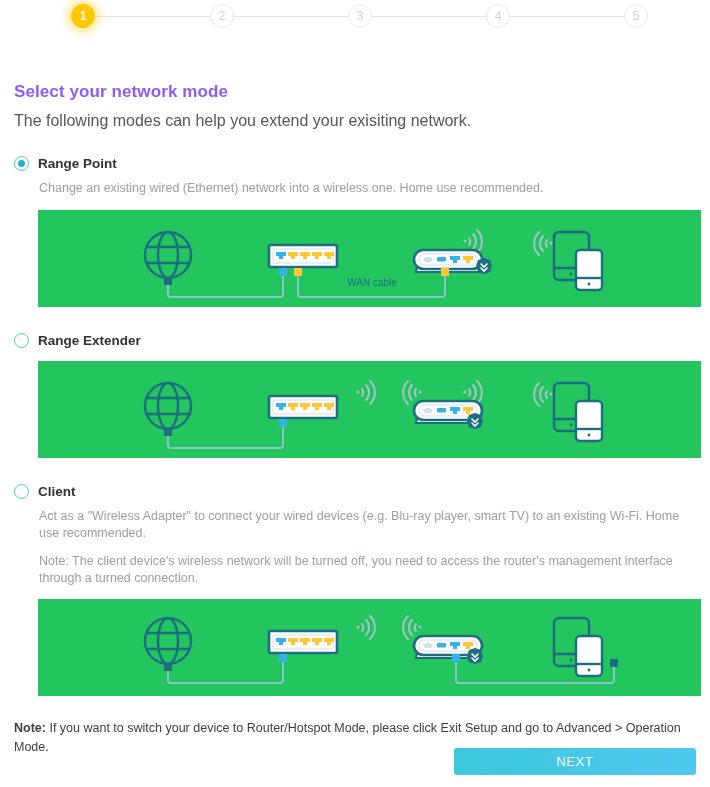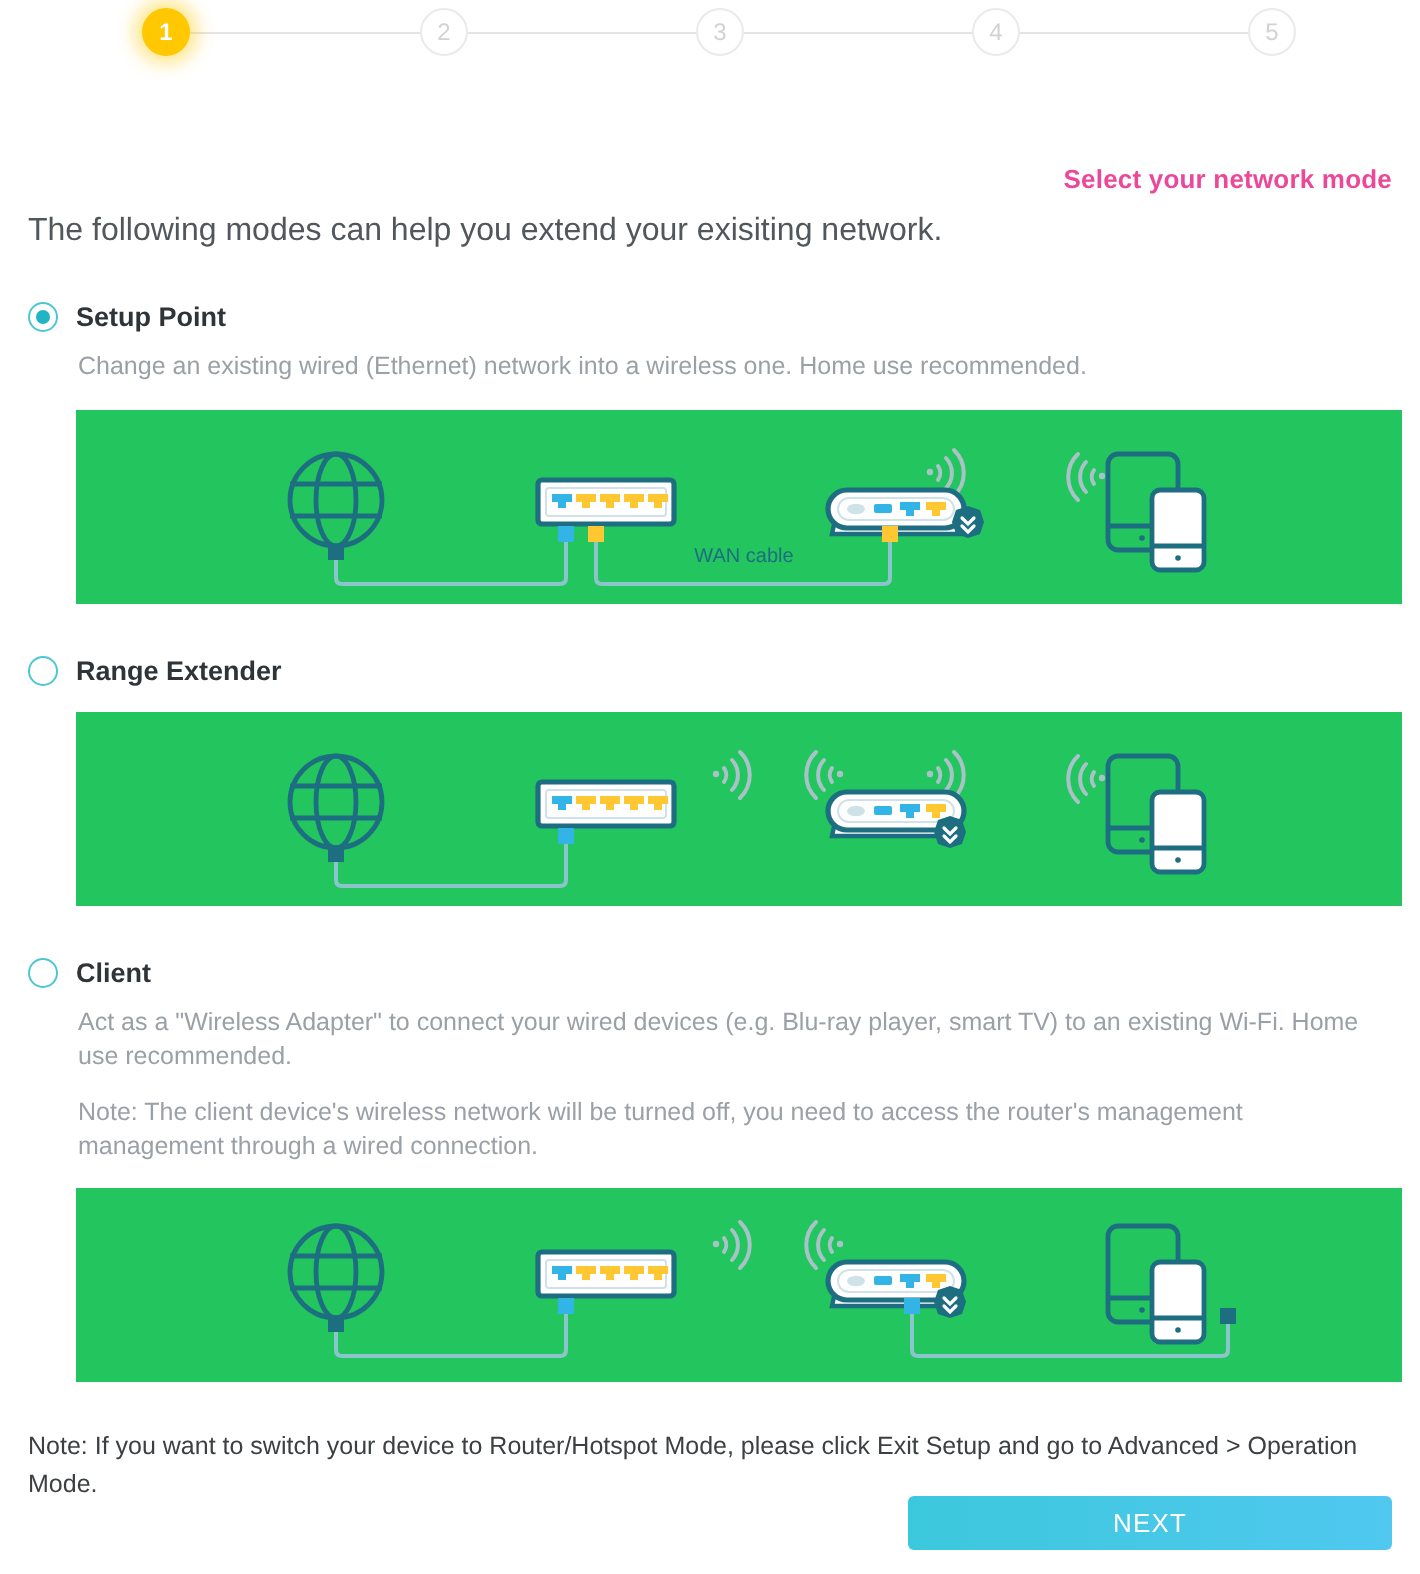--- a/index.html
+++ b/index.html
@@ -48,26 +48,25 @@
     background: #ffc800;
     border-color: #ffc800;
     color: #ffffff;
     font-weight: bold;
     box-shadow: 0 0 9px 4px rgba(255,200,0,0.45);
   }
 
   
   .content { padding: 0 14px; }
   .page-title {
-    font-size: 13px;
+    font-size: 17px;
     font-weight: bold;
-    color: #ec4899;
+    color: #8b5cf6;
     margin: 34px 0 0 0;
     letter-spacing: .1px;
-    text-align: right;
   }
   .page-sub {
     font-size: 16px;
     color: #52575c;
     margin: 10px 0 0 0;
   }
 
   
   .mode { margin-top: 26px; }
   .mode-head {
@@ -115,21 +114,21 @@
   .diagram svg { display: block; }
 
   
   .bottom-note {
     font-size: 12.5px;
     color: #3c4043;
     line-height: 1.45;
     margin: 23px 0 0 0;
     max-width: 690px;
   }
-  .bottom-note b { font-weight: normal; }
+  .bottom-note b { font-weight: bold; }
 
   
   .btn-row {
     position: absolute;
     right: 14px;
     bottom: 12px;
   }
   .next-btn {
     width: 242px;
     height: 27px;
@@ -166,21 +165,21 @@
 </div>
 
 <div class="content">
 
   <h1 class="page-title">Select your network mode</h1>
   <p class="page-sub">The following modes can help you extend your exisiting network.</p>
 
   <div class="mode">
     <div class="mode-head">
       <span class="radio checked"></span>
-      <span class="mode-label">Setup Point</span>
+      <span class="mode-label">Range Point</span>
     </div>
     <div class="mode-desc">Change an existing wired (Ethernet) network into a wireless one. Home use recommended.</div>
 
     <div class="diagram">
       <svg width="663" height="97" viewBox="0 0 663 97" xmlns="http://www.w3.org/2000/svg">
 
         <g fill="none" stroke="#1e6e82" stroke-width="2.4">
           <circle cx="130" cy="45" r="23"></circle>
           <ellipse cx="130" cy="45" rx="10" ry="23"></ellipse>
           <line x1="107" y1="37" x2="153" y2="37"></line>
@@ -327,21 +326,21 @@
       </svg>
     </div>
   </div>
 
   <div class="mode">
     <div class="mode-head">
       <span class="radio"></span>
       <span class="mode-label">Client</span>
     </div>
     <div class="mode-desc">Act as a "Wireless Adapter" to connect your wired devices (e.g. Blu-ray player, smart TV) to an existing Wi-Fi. Home use recommended.</div>
-    <div class="mode-desc">Note: The client device's wireless network will be turned off, you need to access the router's management management through a wired connection.</div>
+    <div class="mode-desc">Note: The client device's wireless network will be turned off, you need to access the router's management interface through a turned connection.</div>
 
     <div class="diagram">
       <svg width="663" height="97" viewBox="0 0 663 97" xmlns="http://www.w3.org/2000/svg">
         <g fill="none" stroke="#1e6e82" stroke-width="2.4">
           <circle cx="130" cy="42" r="23"></circle>
           <ellipse cx="130" cy="42" rx="10" ry="23"></ellipse>
           <line x1="107" y1="34" x2="153" y2="34"></line>
           <line x1="107" y1="50" x2="153" y2="50"></line>
         </g>
         <rect x="126" y="65" width="8" height="7" fill="#1e6e82"></rect>

